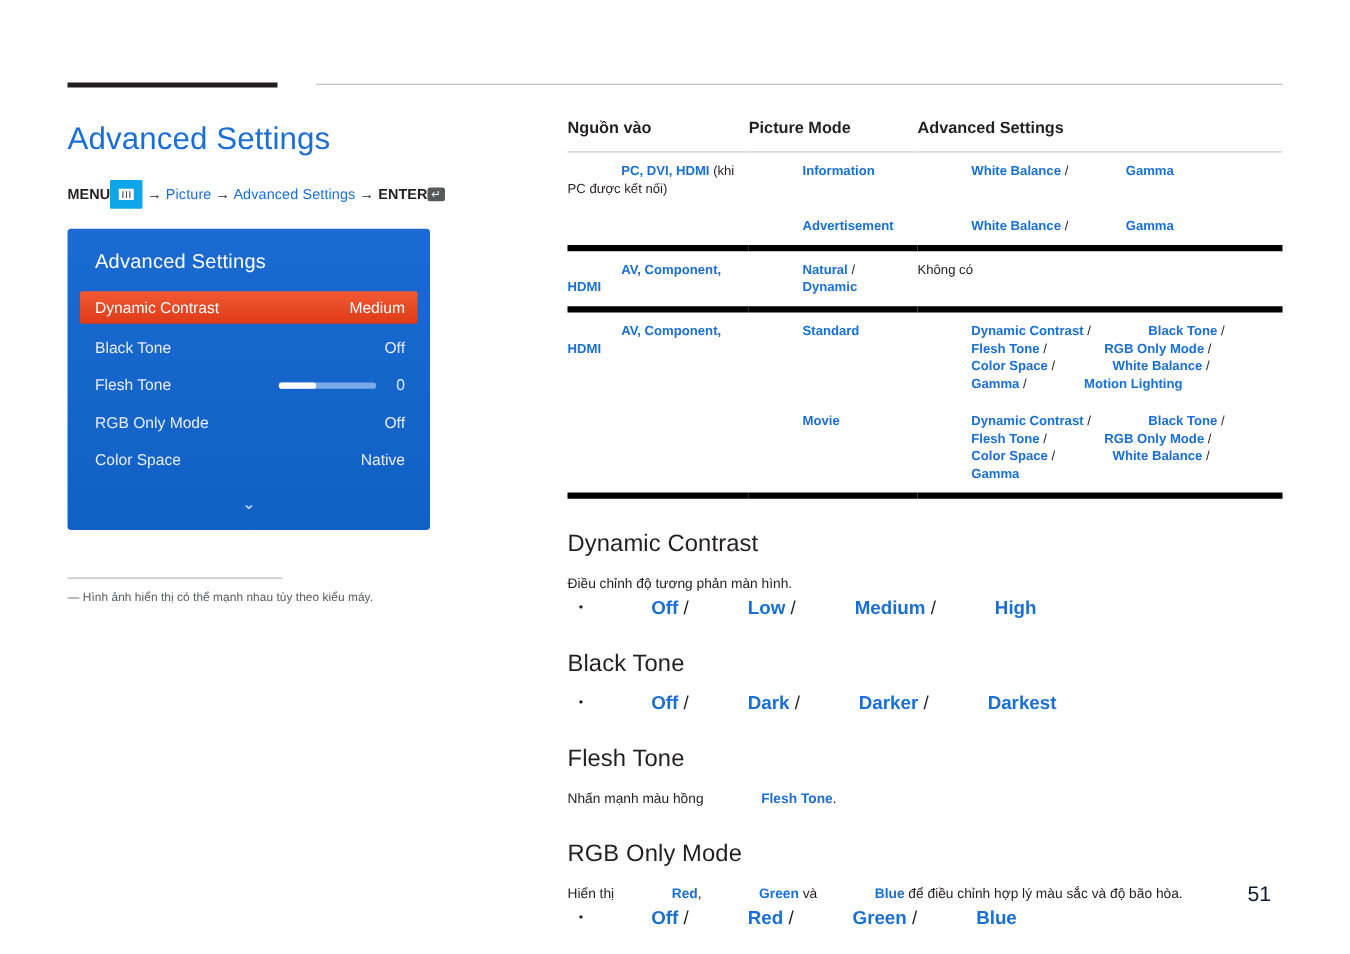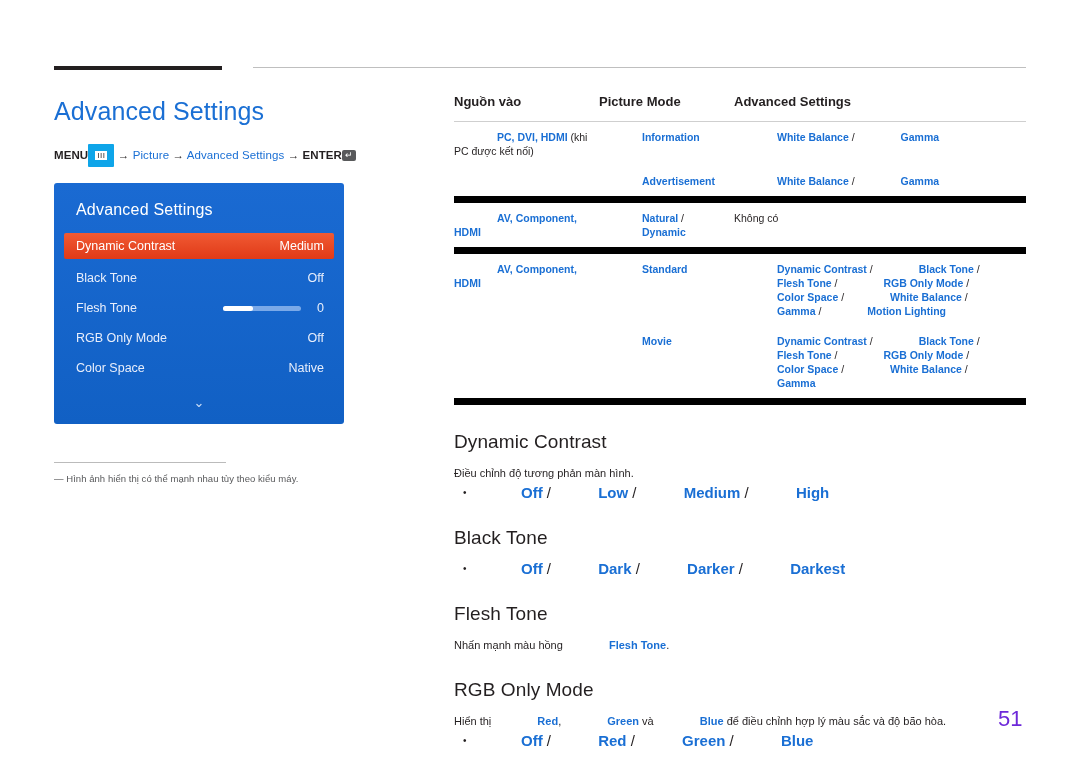--- a/index.html
+++ b/index.html
@@ -204,21 +204,21 @@
   table.spec td {
     padding: 8px 8px 8px 0;
     vertical-align: top;
     line-height: 14px;
     border-bottom: 1px solid #e2e2e2;
   }
   table.spec tr.no-border td {
     border-bottom: none;
   }
   table.spec tr.thick td {
-    border-bottom: 7px solid #000000;
+    border-bottom: 5px solid #000000;
   }
   .col1 { width: 145px; }
   .col2 { width: 135px; }
   .col3 { width: 292px; }
 
   .blue-b {
     color: #1a6fd4;
     font-weight: bold;
     padding-left: 43px;
   }
@@ -260,22 +260,22 @@
     left: 9px;
     top: 0;
     color: #231f20;
     font-size: 10px;
   }
 
   .page-number {
     position: absolute;
     left: 998px;
     top: 706px;
-    font-size: 22px;
-    color: #6d28d9;
+    font-size: 17px;
+    color: #0f172a;
   }
 </style>
 </head>
 <body>
 
 <div class="top-rule-wrap">
   <div class="rule-dark"></div>
   <div class="rule-light"></div>
 </div>
 

